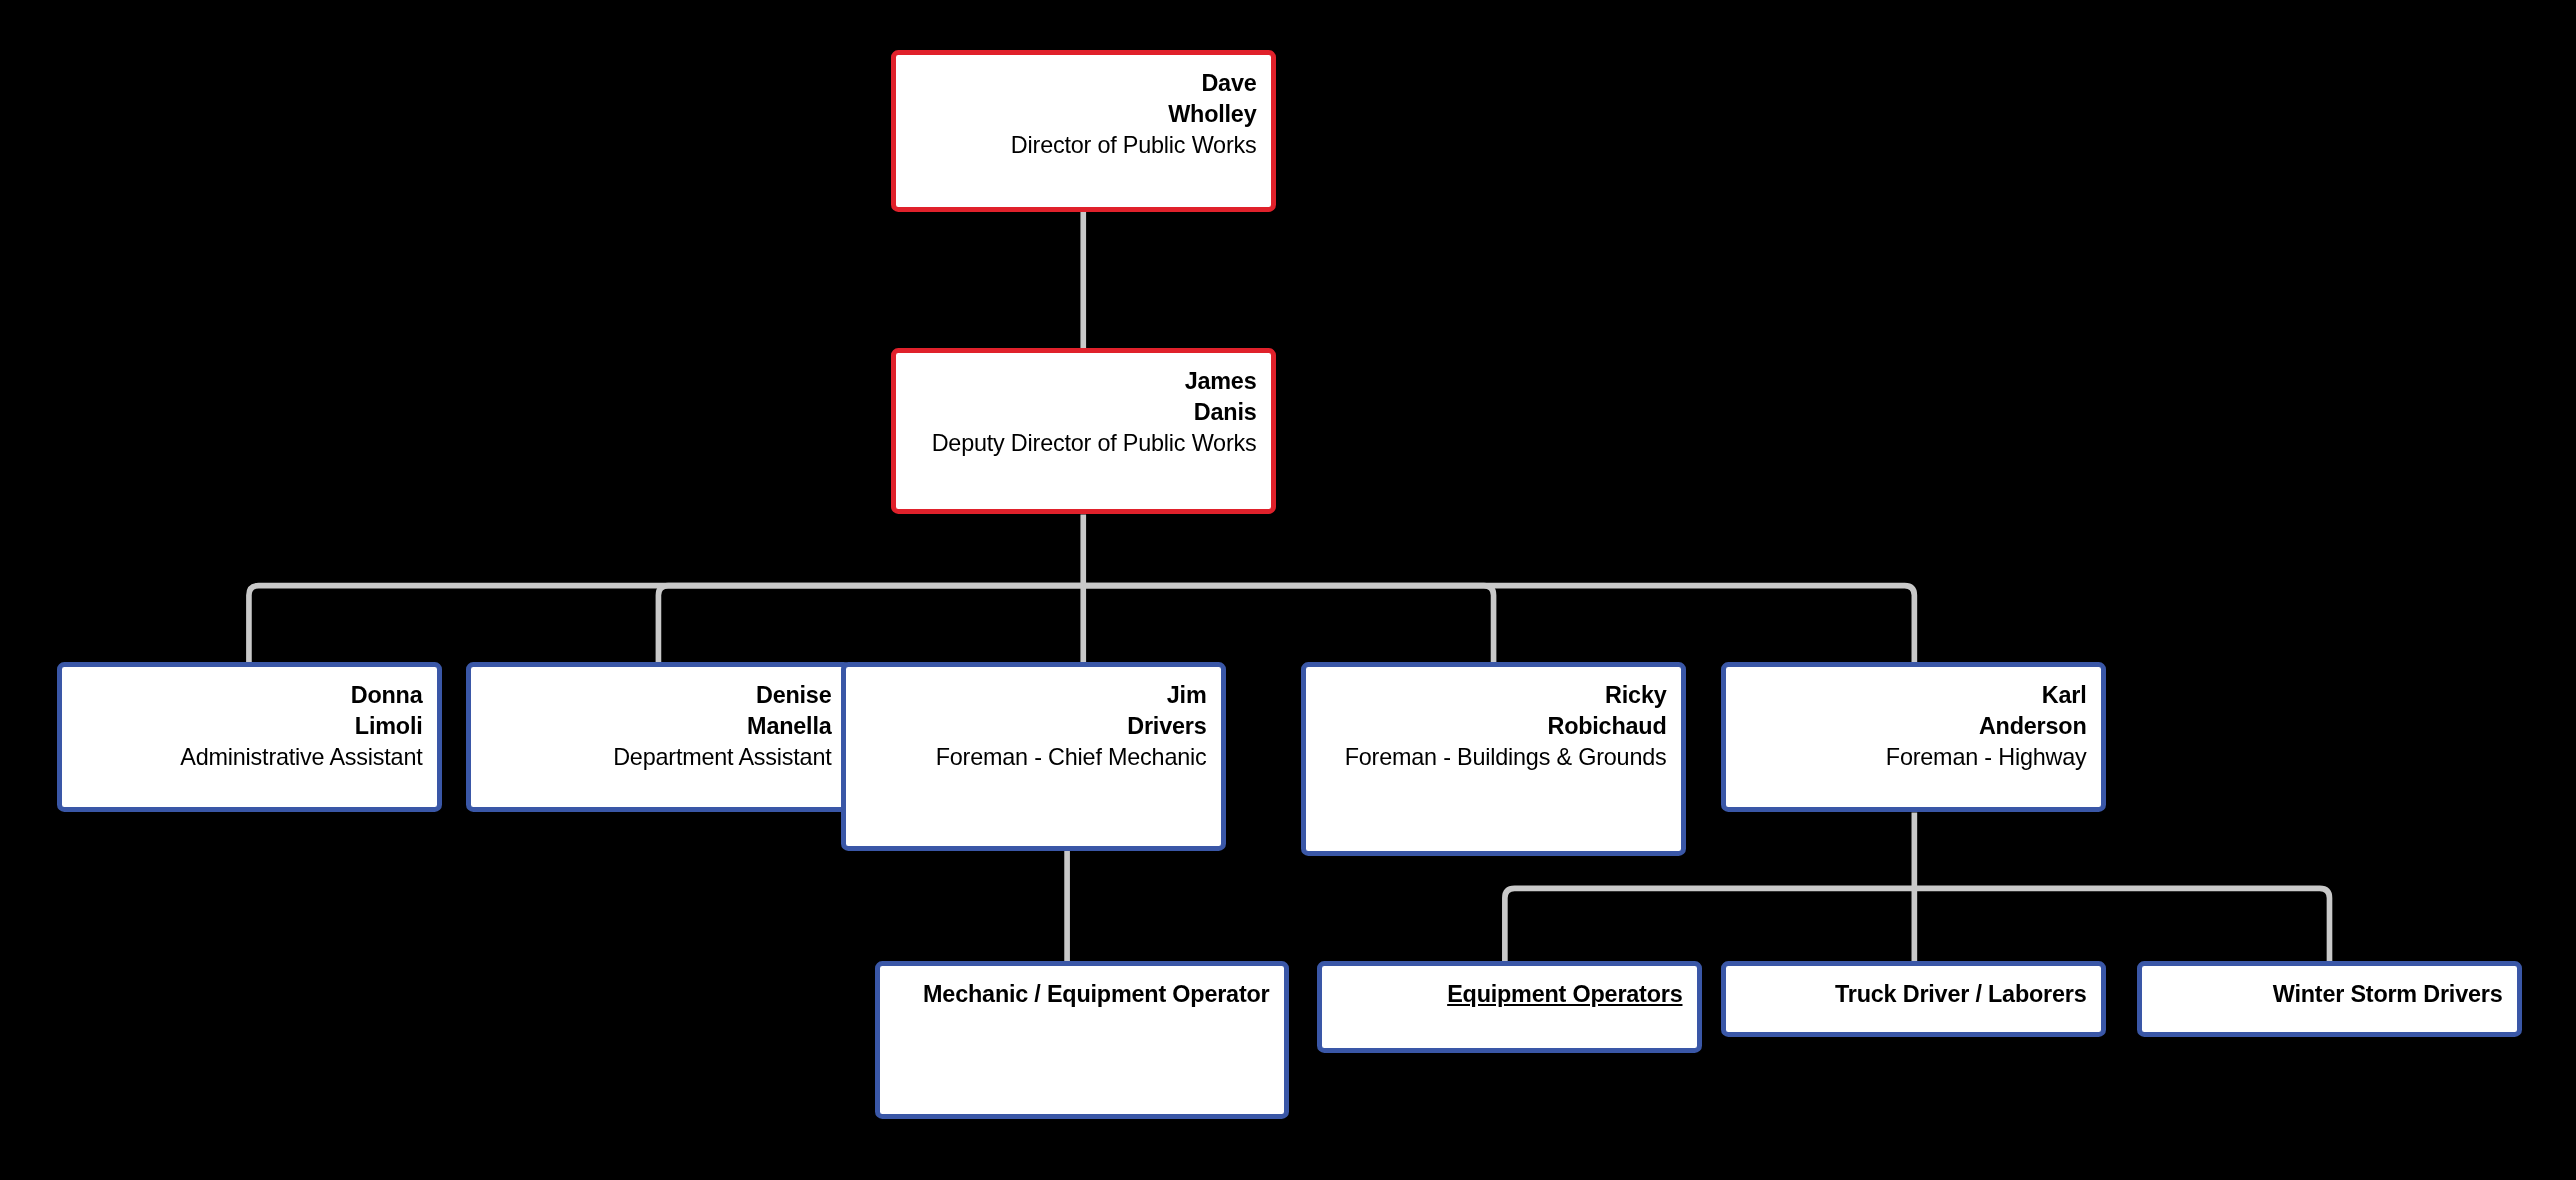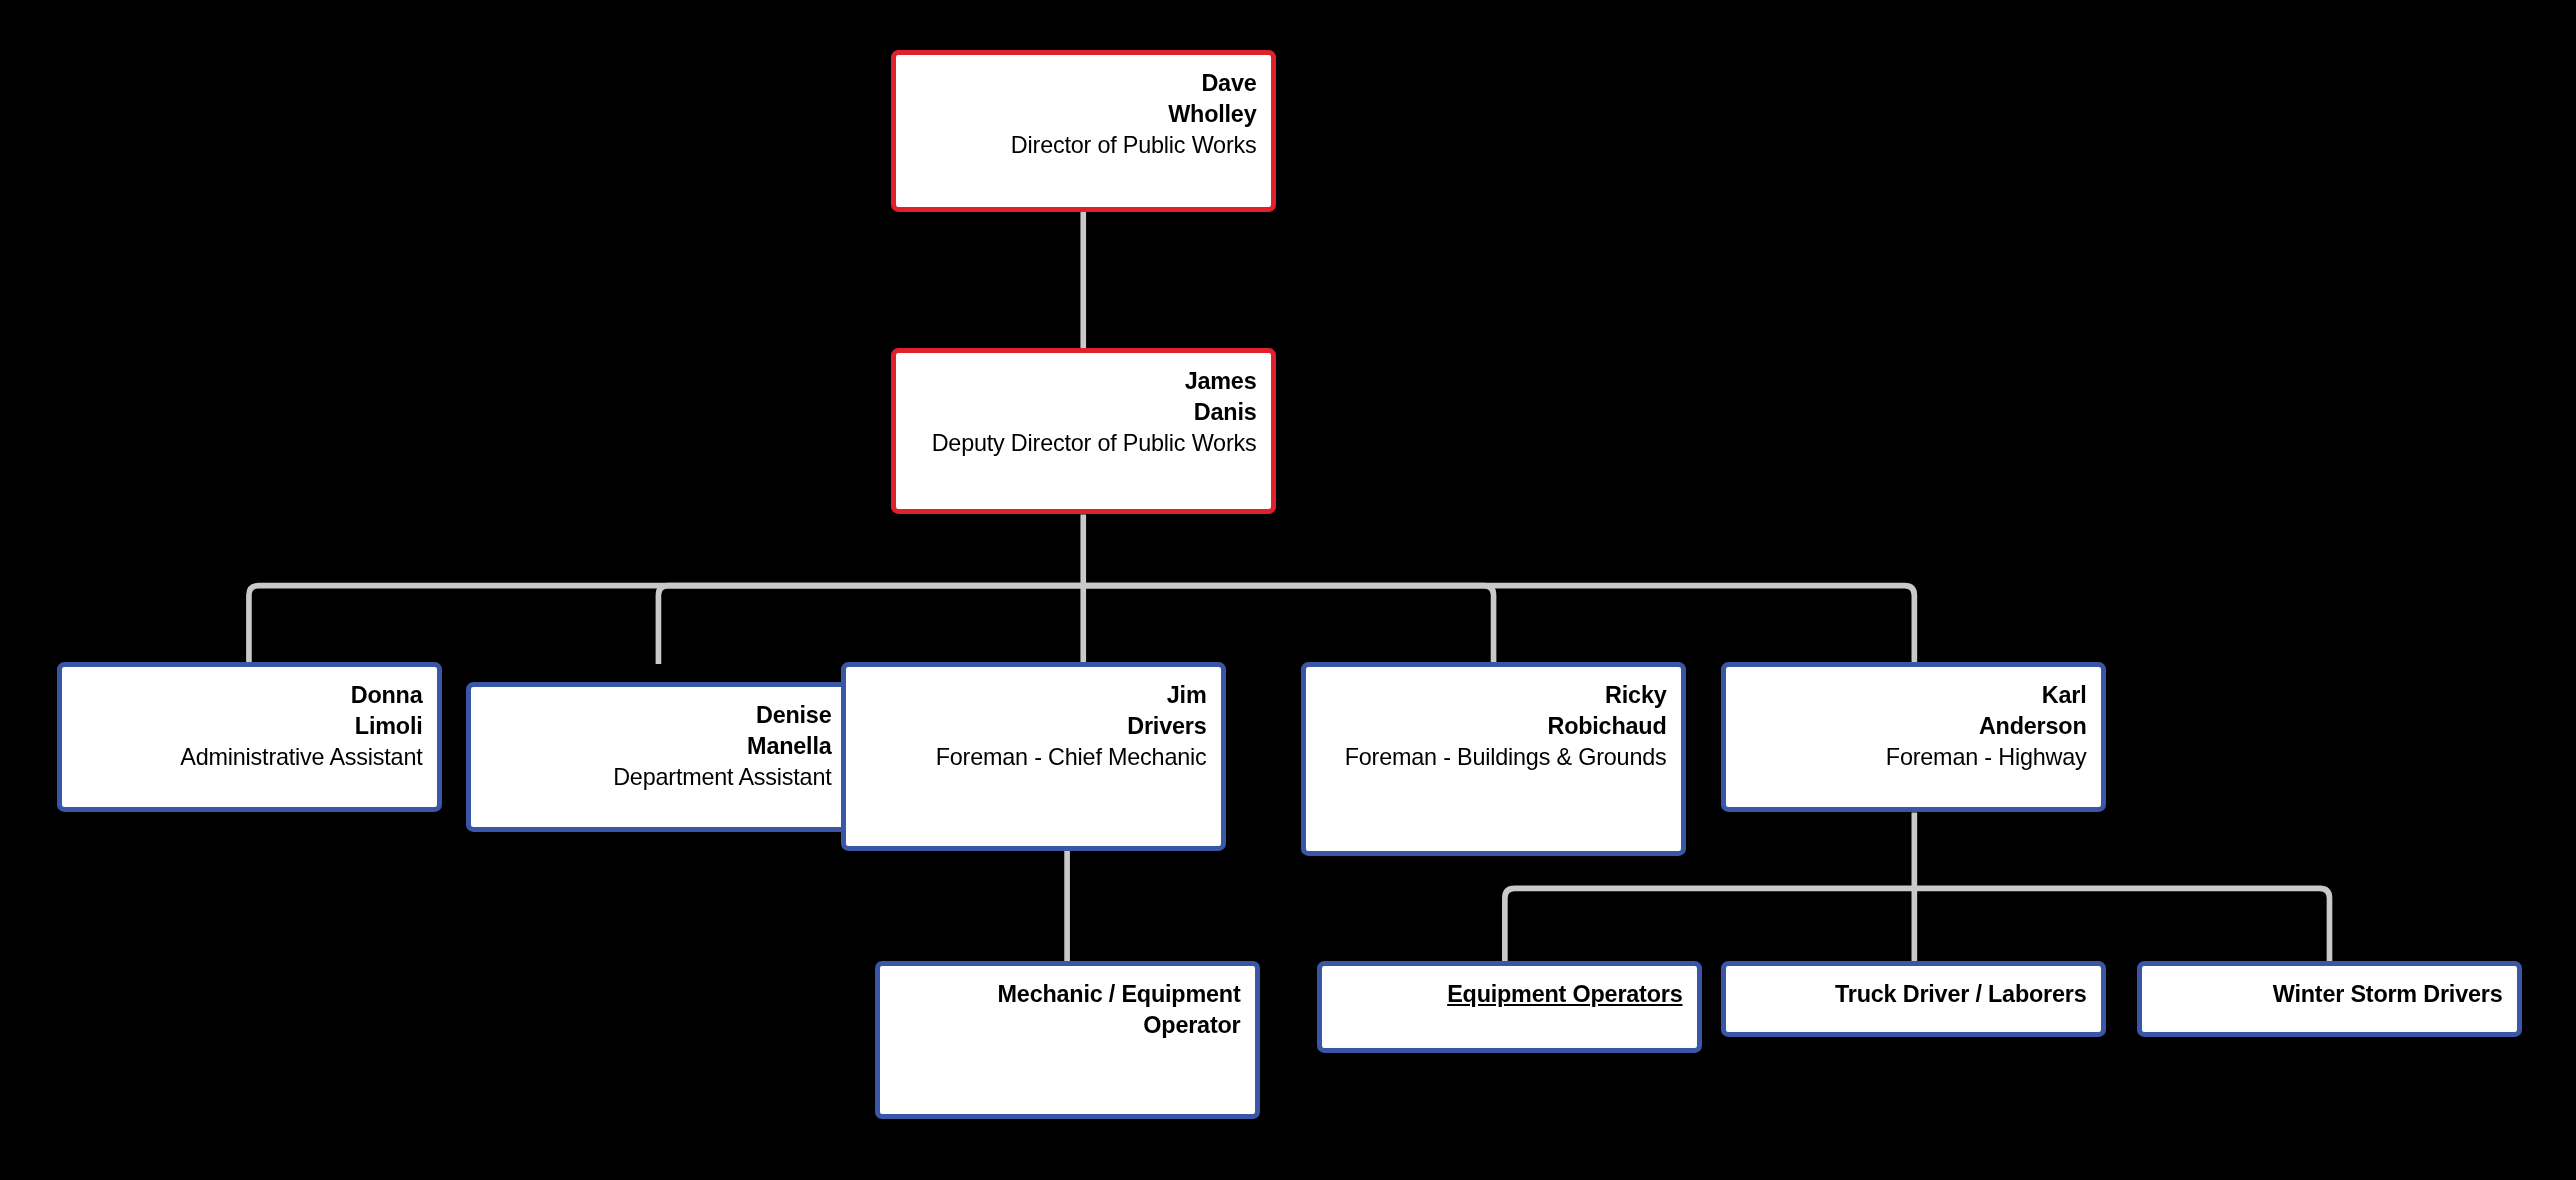--- a/index.html
+++ b/index.html
@@ -96,21 +96,21 @@
     <div class="node-name">Danis</div>
     <div class="node-title">Deputy Director of Public Works</div>
   </div>
 
   <div class="node blue" style="left:57px; top:662px; width:385px; height:150px;">
     <div class="node-name">Donna</div>
     <div class="node-name">Limoli</div>
     <div class="node-title">Administrative Assistant</div>
   </div>
 
-  <div class="node blue" style="left:466px; top:662px; width:385px; height:150px;margin-top:20px;">
+  <div class="node blue" style="left:466px; top:662px; width:385px; height:150px;">
     <div class="node-name">Denise</div>
     <div class="node-name">Manella</div>
     <div class="node-title">Department Assistant</div>
   </div>
 
   <div class="node blue" style="left:841px; top:662px; width:385px; height:189px;">
     <div class="node-name">Jim</div>
     <div class="node-name">Drivers</div>
     <div class="node-title">Foreman - Chief Mechanic</div>
   </div>
@@ -120,21 +120,21 @@
     <div class="node-name">Robichaud</div>
     <div class="node-title">Foreman - Buildings &amp; Grounds</div>
   </div>
 
   <div class="node blue" style="left:1721px; top:662px; width:385px; height:150px;">
     <div class="node-name">Karl</div>
     <div class="node-name">Anderson</div>
     <div class="node-title">Foreman - Highway</div>
   </div>
 
-  <div class="node blue" style="left:875px; top:961px; width:385px; height:158px;border-radius:7px;">
+  <div class="node blue" style="left:875px; top:961px; width:414px; height:158px;">
     <div class="node-role">Mechanic / Equipment Operator</div>
   </div>
 
   <div class="node blue" style="left:1317px; top:961px; width:385px; height:92px;text-decoration:underline;">
     <div class="node-role">Equipment Operators</div>
   </div>
 
   <div class="node blue" style="left:1721px; top:961px; width:385px; height:76px;">
     <div class="node-role">Truck Driver / Laborers</div>
   </div>

